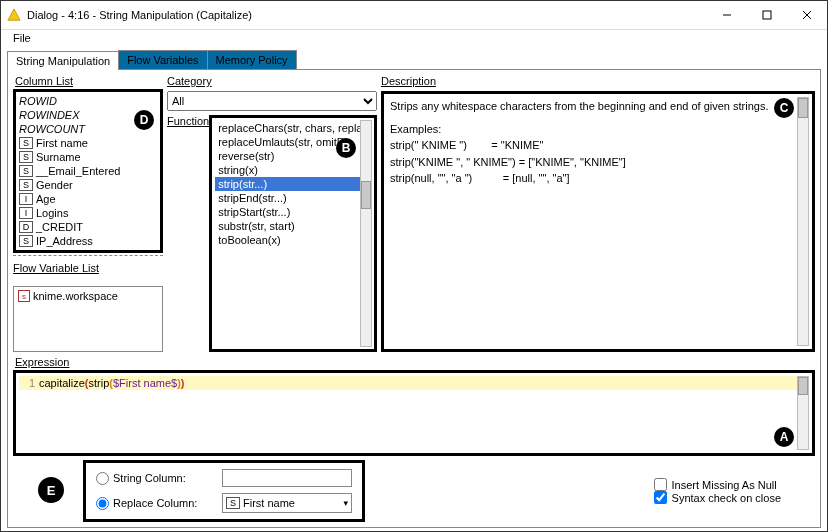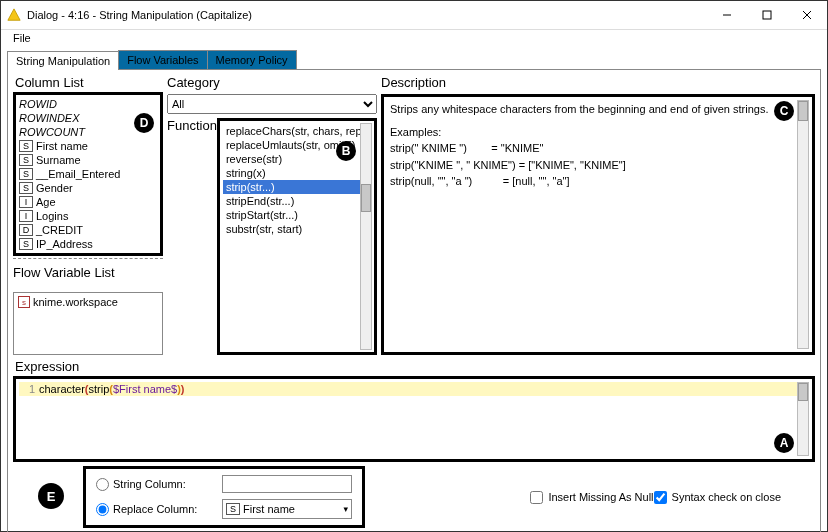--- a/index.html
+++ b/index.html
@@ -16,21 +16,21 @@
 
 .body { flex:1; padding: 4px 6px 6px 6px; display:flex; flex-direction:column; }
 .tabs { display:flex; border-bottom:1px solid #888; }
 .tab { padding: 3px 8px; border:1px solid #888; border-bottom:none; background:#0369a1; margin-right:-1px; }
 .tab.active { background:#fff; position:relative; top:1px; }
 
 .panel { flex:1; border:1px solid #888; border-top:none; padding:5px; display:flex; flex-direction:column; gap:4px; }
 
 .topgrid { flex:1; display:grid; grid-template-columns: 150px 210px 1fr; grid-template-rows: auto auto 1fr auto; gap:4px; min-height:0; }
 
-.lbl { font-size:13px; }
+.lbl { font-size:11px;text-decoration:underline; }
 .heavy { border:3px solid #000; background:#fff; position:relative; }
 .label-inset { position:absolute; right:4px; top:4px; width:20px; height:20px; border-radius:50%; background:#000; color:#fff; font-weight:bold; display:flex; align-items:center; justify-content:center; font-size:12px; z-index:5; }
 .label-inset.c { right:4px; top:4px; }
 
 .collist { grid-column:1; grid-row:1/4; display:flex; flex-direction:column; }
 .collist-label { margin:0 0 2px 2px; }
 .collist-box { flex:1; overflow:hidden; padding:2px 0; }
 .colitem { padding:1px 3px; display:flex; align-items:center; gap:3px; }
 .colitem.rowmeta { font-style:italic; }
 .typebox { display:inline-flex; width:14px; height:12px; border:1px solid #555; align-items:center; justify-content:center; font-size:9px; background:#fff; }
@@ -71,21 +71,21 @@
 
 .bottomrow { display:flex; align-items:center; gap:8px; padding:0 4px 0 70px; }
 .outbox { border:3px solid #000; padding:6px 10px; display:flex; flex-direction:column; gap:6px; position:relative; }
 .outrow { display:flex; align-items:center; gap:6px; }
 .outrow label { display:flex; align-items:center; gap:4px; width:120px; }
 .txt { width:130px; height:18px; border:1px solid #888; padding:0 3px; }
 .combo { width:130px; height:20px; border:1px solid #888; display:flex; align-items:center; padding:0 3px; gap:3px; justify-content:space-between; }
 .combo .cv { display:flex; align-items:center; gap:3px; }
 .caret { font-size:9px; }
 .label-ext { position:absolute; left:-48px; top:14px; width:26px; height:26px; border-radius:50%; background:#000; color:#fff; display:flex; align-items:center; justify-content:center; font-weight:bold; font-size:13px; }
-.rightopts { display:flex; flex-direction:row; gap:0; margin-left:auto; margin-right:30px; }
+.rightopts { display:flex; flex-direction:column; gap:0; margin-left:auto; margin-right:30px; }
 .chk { display:flex; align-items:center; gap:5px; }
 
 .sep { height:0; border-top:1px dashed #888; margin:2px 0; }
 input[type=checkbox], input[type=radio]{ margin:0; }
 </style>
 </head>
 <body>
 
 <div class="window">
   <div class="titlebar">
@@ -195,20 +195,21 @@
             <span class="label-inset" style="top:20px; right:18px;">B</span>
             <div class="funclist" id="func-list">
                 <div class="funcitem">replaceChars(str, chars, replace, modifiers)</div>
                 <div class="funcitem">replaceUmlauts(str, omitE)</div>
                 <div class="funcitem">reverse(str)</div>
                 <div class="funcitem">string(x)</div>
                 <div class="funcitem sel">strip(str...)</div>
                 <div class="funcitem">stripEnd(str...)</div>
                 <div class="funcitem">stripStart(str...)</div>
                 <div class="funcitem">substr(str, start)</div>
+                <div class="funcitem">toBoolean(x)</div>
               </div>
             <div class="scrollbar">
                 <div class="scrollthumb"></div>
               </div>
           </div>
         </div>
 
         <div class="lbl desclbl">Description</div>
         <div class="heavy descbox">
           <span class="label-inset c" style="right:18px;">C</span>
@@ -222,21 +223,21 @@
               <div class="scrollthumb"></div>
             </div>
         </div>
       </div>
 
       <div class="exprarea">
         <div class="lbl exprlbl">Expression</div>
         <div class="heavy exprbox">
           <span class="label-inset" style="top:auto; bottom:6px; right:18px;">A</span>
           <div class="exprline">
-            <span class="gut">1</span><span class="tok-fn">character</span><span class="tok-p1">(</span><span class="tok-fn">strip</span><span class="tok-p2">(</span><span class="tok-var">$First name$</span><span class="tok-p2">)</span><span class="tok-p1">)</span>
+            <span class="gut">1</span><span class="tok-fn">capitalize</span><span class="tok-p1">(</span><span class="tok-fn">strip</span><span class="tok-p2">(</span><span class="tok-var">$First name$</span><span class="tok-p2">)</span><span class="tok-p1">)</span>
           </div>
           <div class="scrollbar">
               <div class="scrollthumb"></div>
             </div>
         </div>
       </div>
 
       <div class="bottomrow">
         <div class="outbox">
           <span class="label-ext">E</span>

